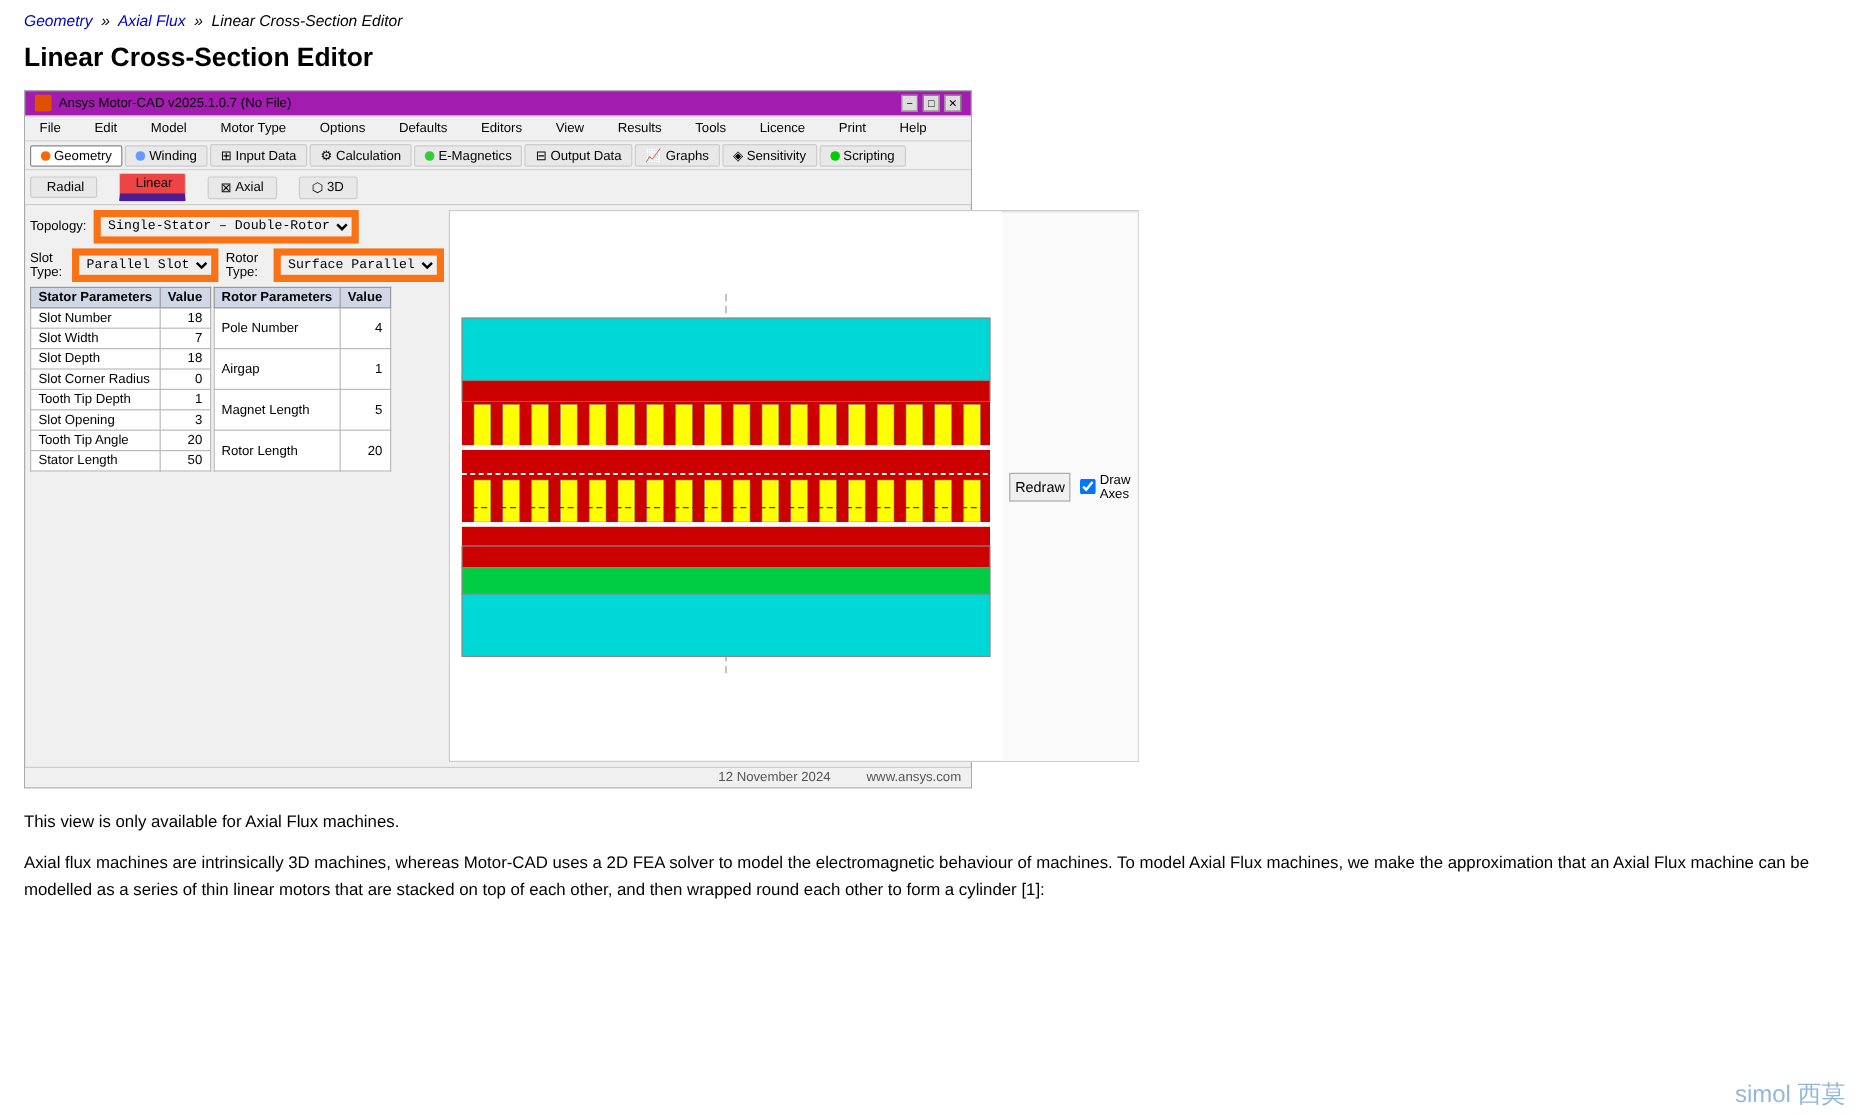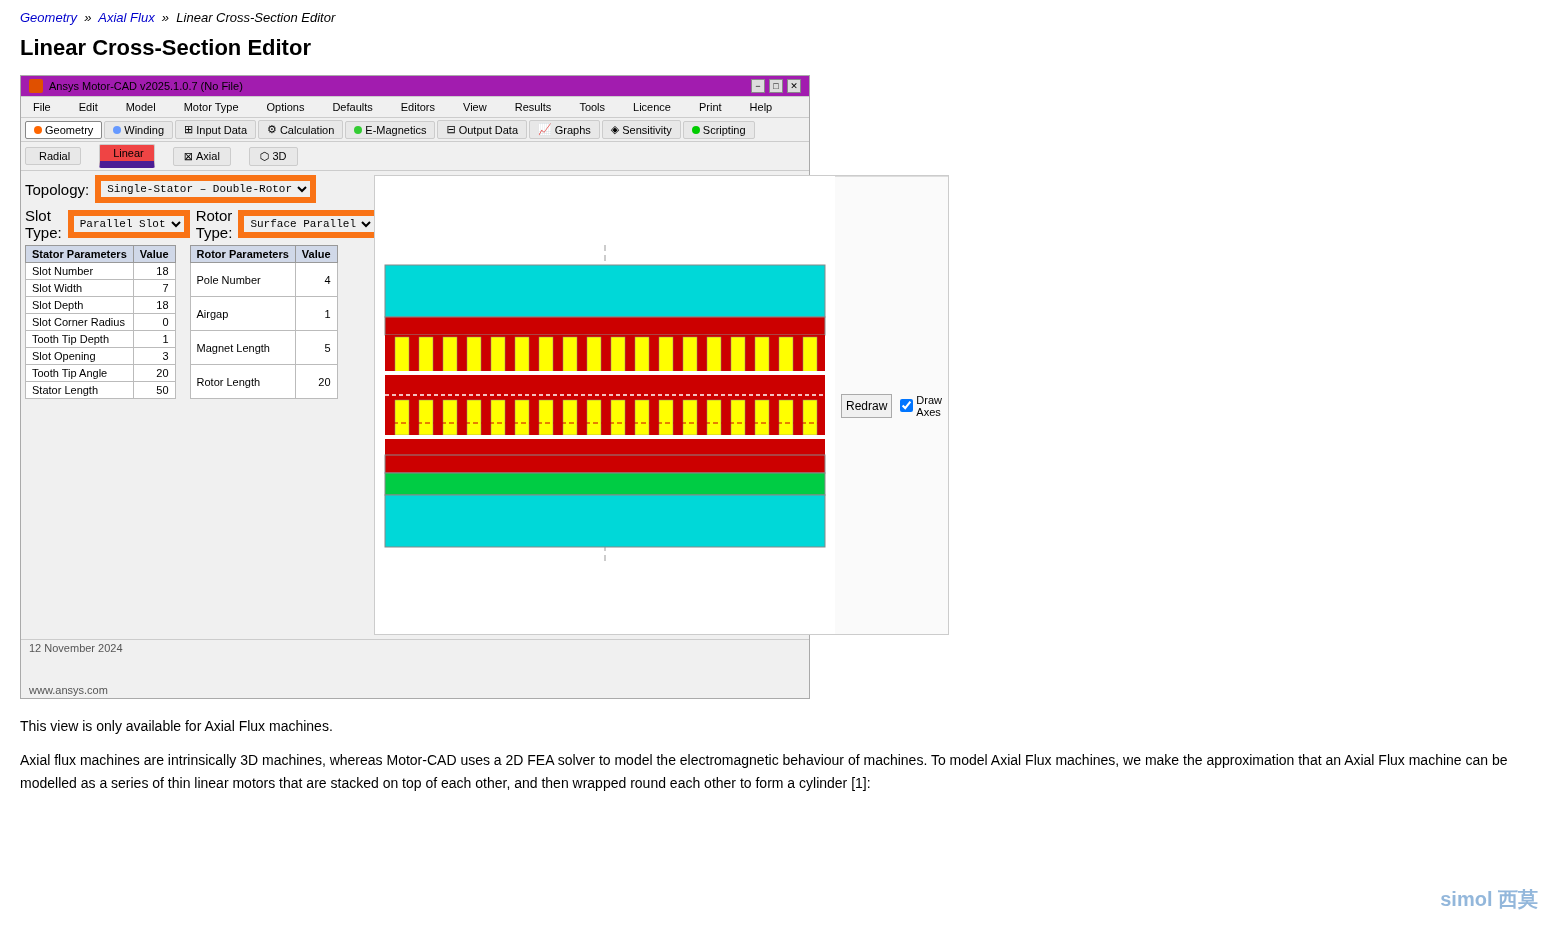--- a/index.html
+++ b/index.html
@@ -162,32 +162,32 @@
     }
 
     
     .param-row {
       display: flex;
       align-items: center;
       gap: 6px;
       margin-bottom: 4px;
       font-size: 11px;
     }
-    .param-row label { font-size: 15px; }
+    .param-row label { font-size: 11px; }
     .param-select {
       font-size: 11px;
       padding: 1px 2px;
       border: 6px solid #f97316;
       font-family: Liberation Mono, monospace;
     }
 
     
     .tables-container {
       display: flex;
-      gap: 14px;
+      gap: 2px;
     }
     .param-table {
       border-collapse: collapse;
       font-size: 11px;
     }
     .param-table th {
       background: #d0d8e8;
       border: 1px solid #999;
       padding: 2px 6px;
       text-align: left;
@@ -260,43 +260,42 @@
     
     .status-bar {
       background: #f0f0f0;
       border-top: 1px solid #ccc;
       padding: 2px 8px;
       font-size: 11px;
       display: flex;
       justify-content: flex-end;
       gap: 30px;
       color: #555;
-      flex-direction: column;
     }
 
     
     .page-text {
       margin-top: 16px;
       font-size: 14px;
       line-height: 1.6;
       color: #000;
     }
     .page-text p {
       margin-bottom: 12px;
     }
 
     
     .watermark {
       position: fixed;
-      bottom: 16px;
+      bottom: 4px;
       right: 20px;
       font-size: 20px;
       color: #6699cc;
       opacity: 0.7;
-      font-weight: bold;
+      font-weight: normal;
     }
   </style>
 </head>
 <body>
 
 <div class="breadcrumb">
   <a href="#">Geometry</a>
   &nbsp;»&nbsp;
   <a href="#">Axial Flux</a>
   &nbsp;»&nbsp;

